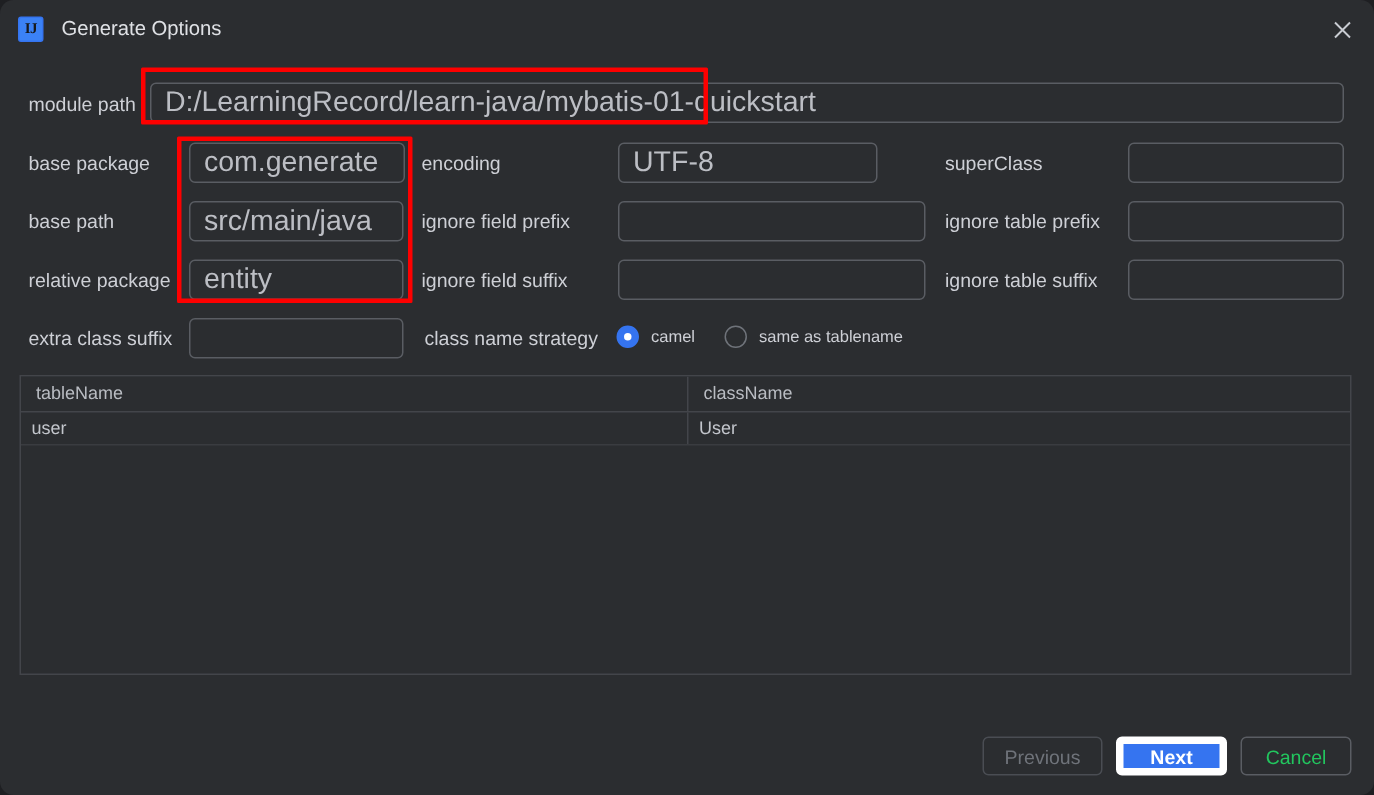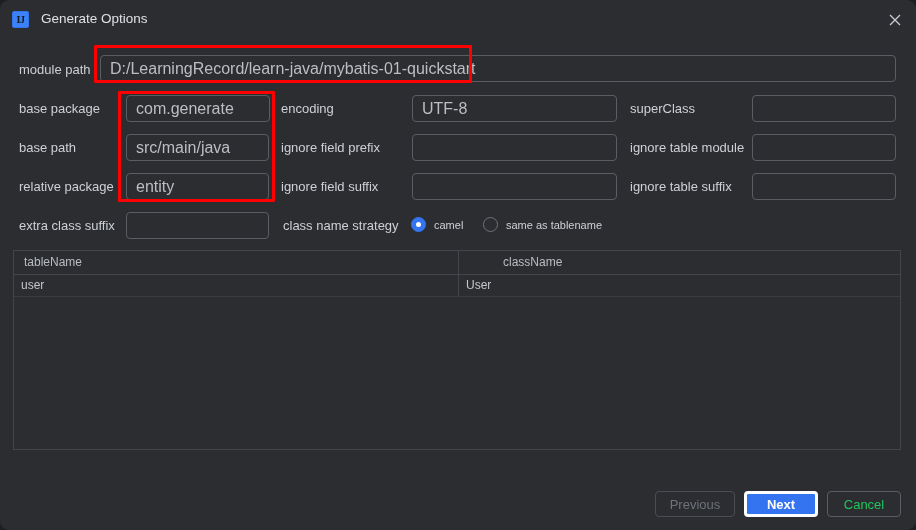--- a/index.html
+++ b/index.html
@@ -78,21 +78,21 @@
     line-height: 16px;
     text-align: center;
   }
   .fld {
     position: absolute;
     box-sizing: border-box;
     background: #2b2d30;
     border: 1px solid #5a5d63;
     border-radius: 4px;
     height: 27px;
-    font-size: 16px;
+    font-size: 19px;
     color: #bcbec4;
     padding: 0 9px;
     line-height: 25px;
     white-space: nowrap;
     overflow: hidden;
     text-overflow: ellipsis;
     cursor: text;
   }
 
   
@@ -140,21 +140,20 @@
     box-sizing: border-box;
     border: 1px solid #43454a;
     background: #2b2d30;
     overflow: hidden;
   }
   #table-head {
     display: flex;
     height: 23px;
     background: #2b2d30;
     border-bottom: 1px solid #43454a;
-    gap: 34px;
   }
   #table-head .th {
     font-size: 12px;
     color: #b9bcc2;
     padding-left: 10px;
     line-height: 22px;
     box-sizing: border-box;
     white-space: nowrap;
     overflow: hidden;
   }
@@ -194,21 +193,21 @@
     border: 1px solid #5a5d63;
     color: #22c55e;
   }
   .btn.ghost.disabled {
     color: #6f737a;
     border-color: #4a4d53;
     cursor: default;
   }
   .btn.primary {
     background: #3574f0;
-    border: 3px solid #ffffff;
+    border: 5px solid #ffffff;
     color: #ffffff;
     font-weight: bold;
   }
 
   
   .annot {
     position: absolute;
     box-sizing: border-box;
     border: 3px solid #fe0000;
     pointer-events: none;
@@ -232,32 +231,32 @@
     </div>
   </div>
 
   <div class="lbl" style="left:19px; top:62px;">module path</div>
   <div class="fld" style="left:100px; top:55px; width:796px;">D:/LearningRecord/learn-java/mybatis-01-quickstart</div>
 
   <div class="lbl" style="left:19px; top:101px;">base package</div>
   <div class="fld" style="left:126px; top:95px; width:144px;">com.generate</div>
 
   <div class="lbl" style="left:281px; top:101px;">encoding</div>
-  <div class="fld" style="left:412px; top:95px; width:205px;">UTF-8</div>
+  <div class="fld" style="left:412px; top:95px; width:173px;">UTF-8</div>
 
   <div class="lbl" style="left:630px; top:101px;">superClass</div>
   <div class="fld" style="left:752px; top:95px; width:144px;"></div>
 
   <div class="lbl" style="left:19px; top:140px;">base path</div>
   <div class="fld" style="left:126px; top:134px; width:143px;">src/main/java</div>
 
   <div class="lbl" style="left:281px; top:140px;">ignore field prefix</div>
   <div class="fld" style="left:412px; top:134px; width:205px;"></div>
 
-  <div class="lbl" style="left:630px; top:140px;">ignore table module</div>
+  <div class="lbl" style="left:630px; top:140px;">ignore table prefix</div>
   <div class="fld" style="left:752px; top:134px; width:144px;"></div>
 
   <div class="lbl" style="left:19px; top:179px;">relative package</div>
   <div class="fld" style="left:126px; top:173px; width:143px;">entity</div>
 
   <div class="lbl" style="left:281px; top:179px;">ignore field suffix</div>
   <div class="fld" style="left:412px; top:173px; width:205px;"></div>
 
   <div class="lbl" style="left:630px; top:179px;">ignore table suffix</div>
   <div class="fld" style="left:752px; top:173px; width:144px;"></div>

